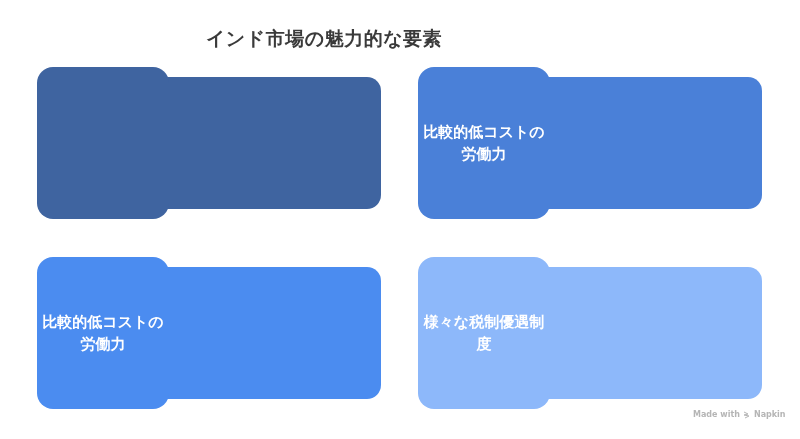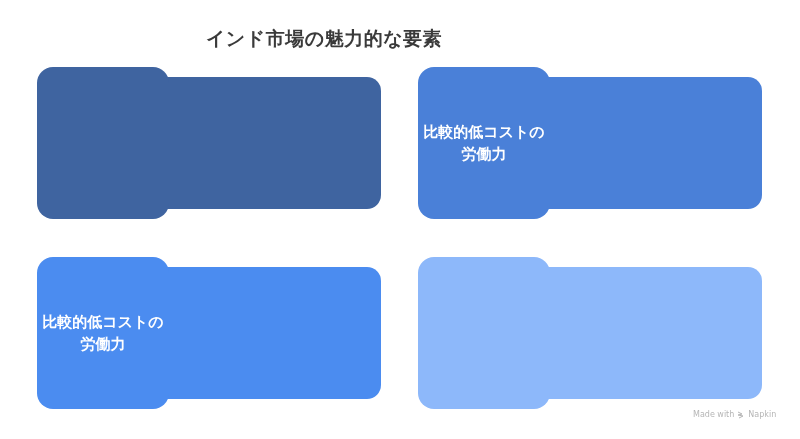--- a/index.html
+++ b/index.html
@@ -80,20 +80,21 @@
     }
     .footer {
       position: absolute;
       left: 693px;
       top: 410px;
       font-size: 8px;
       color: #b5b5b5;
       display: flex;
       align-items: center;
       gap: 3px;
+      font-weight: bold;
     }
     .footer .napkin-icon {
       display: inline-block;
       width: 8px;
       height: 8px;
     }
   </style>
 </head>
 <body>
 
@@ -112,20 +113,21 @@
 
 <div class="card" style="left:37px; top:257px;">
   <div class="panel" style="background:#4B8CF0;"></div>
   <div class="tab" style="background:#4B8CF0;"></div>
   <div class="heading">比較的低コストの労働力</div>
 </div>
 
 <div class="card" style="left:418px; top:257px;">
   <div class="panel" style="background:#8DB8FA;"></div>
   <div class="tab" style="background:#8DB8FA;"></div>
+  <div class="heading">様々な税制優遇制度</div>
 </div>
 
 <div class="footer">
   <span>Made with</span>
   <span class="napkin-icon">
     <svg width="8" height="8" viewBox="0 0 8 8">
       <path d="M1 1 L5 3 L1 4 L6 5 L2 7" stroke="#b5b5b5" stroke-width="1" fill="none"></path>
     </svg>
   </span>
   <span>Napkin</span>

